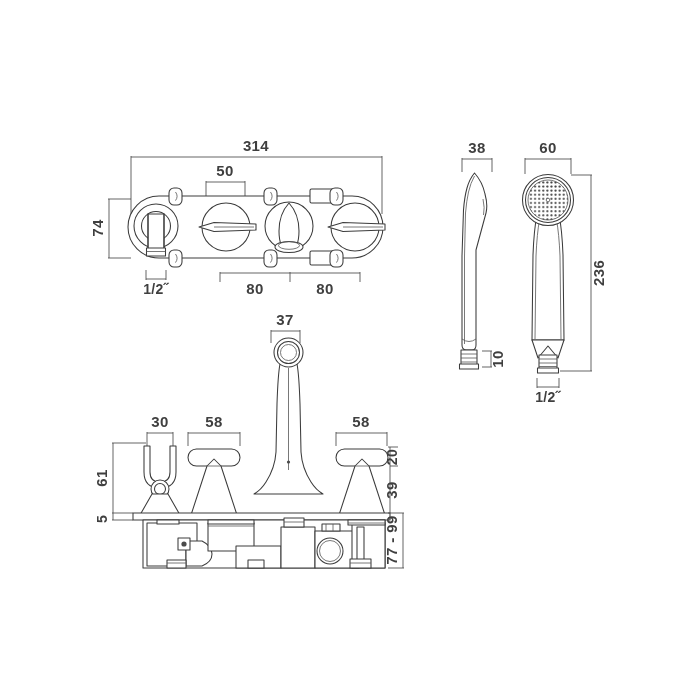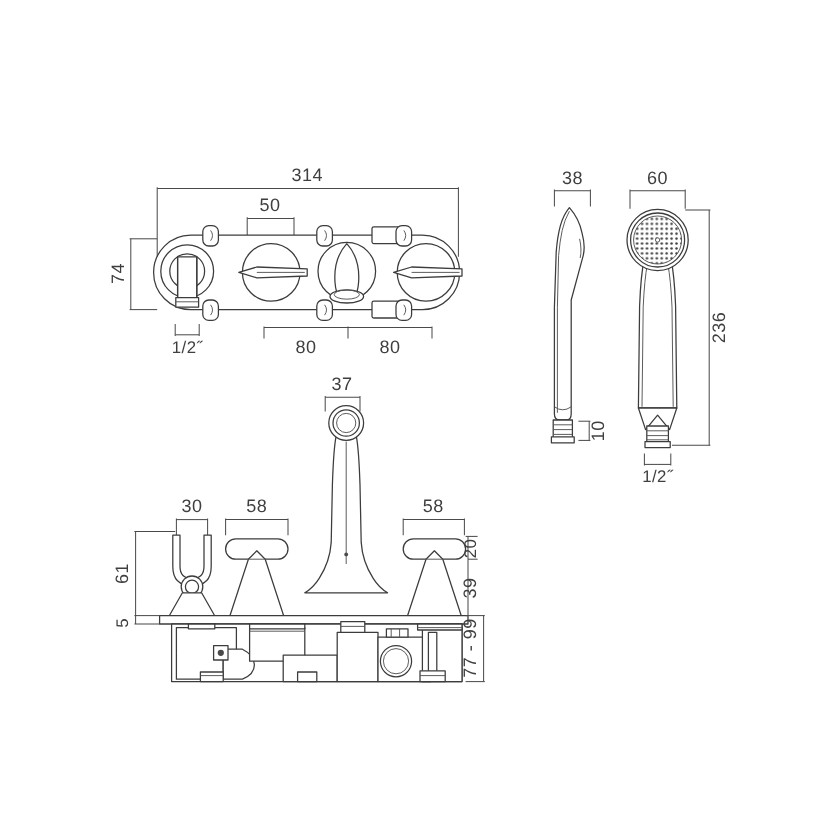--- a/index.html
+++ b/index.html
@@ -7,20 +7,21 @@
     padding: 0;
     background: #ffffff;
   }
   #sheet {
     position: relative;
     width: 700px;
     height: 700px;
     background: #ffffff;
     font-family: "Liberation Sans", sans-serif;
     overflow: hidden;
+    font-weight: bold;
   }
   #sheet svg {
     display: block;
     width: 700px;
     height: 700px;
   }
   .ln {
     fill: none;
     stroke: #3c3c3c;
     stroke-width: 1.05;

